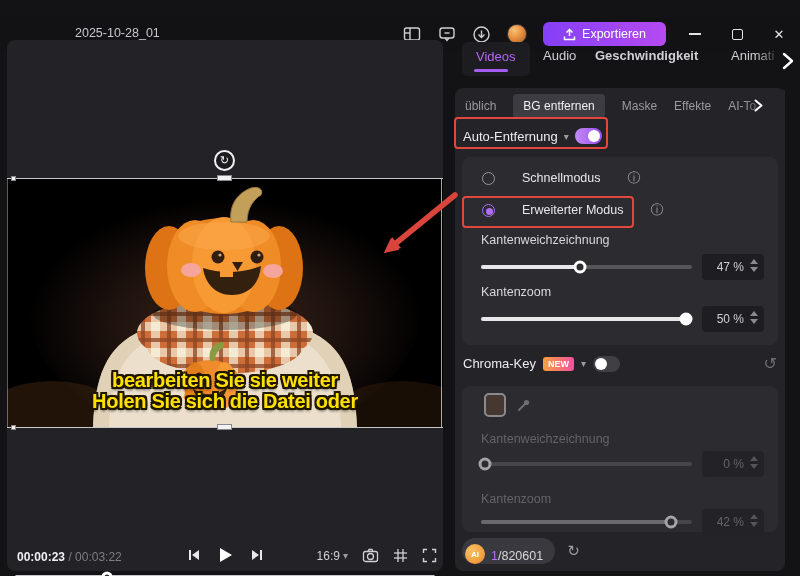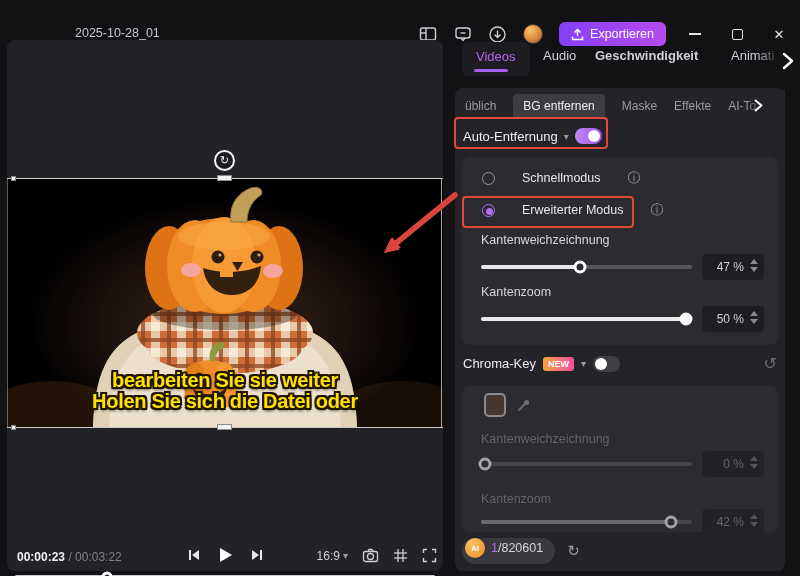--- a/index.html
+++ b/index.html
@@ -6,21 +6,21 @@
   html,body { width:800px; height:576px; }
   body { font-family:"Liberation Sans","DejaVu Sans",sans-serif; background:#131316; color:#d6d6da; overflow:hidden; }
   .app { position:relative; width:800px; height:576px; }
 
   
   .titlebar { position:absolute; left:0; top:17px; width:800px; height:34px; background:#121215; }
   .tb-title { position:absolute; left:75px; top:9px; font-size:12.5px; color:#c8c8cc; }
   .tb-icons { position:absolute; right:8px; top:0; height:34px; display:flex; align-items:center; gap:16px; }
   .tb-ic { width:19px; height:19px; display:flex; align-items:center; justify-content:center; }
   .avatar { width:20px; height:20px; border-radius:50%; background:radial-gradient(circle at 35% 30%, #f7c173 0%, #e89040 45%, #a45a22 100%); border:1px solid #3a3a3e; }
-  .export-btn { height:24px; border-radius:6px; padding:0 12px; display:flex; align-items:center; gap:6px;
+  .export-btn { height:24px; border-radius:6px; padding:0 20px; display:flex; align-items:center; gap:6px;
     background:linear-gradient(90deg,#8440f7,#b64af0); color:#fff; font-size:12.5px; border:none; cursor:pointer; }
   .win-btn { width:26px; height:22px; display:flex; align-items:center; justify-content:center; color:#e3e3e6; font-size:13px; }
   .min-bar { width:12px; height:2px; background:#e3e3e6; }
   .max-box { width:11px; height:11px; border:1.5px solid #e3e3e6; border-radius:2px; }
 
   
   .player { position:absolute; left:7px; top:40px; width:436px; height:531px; background:#232327; border-radius:8px; }
   .player-header { height:30px; background:#2b2b30; border-radius:8px 8px 0 0; display:flex; align-items:center; padding-left:15px; font-size:12px; color:#d5d5d8; }
   .video-area { position:absolute; left:0; top:138px; width:436px; height:249px; background:#000; overflow:hidden; }
   .video-edge { position:absolute; top:138px; width:1px; height:249px; background:#cfcfd2; }
@@ -99,21 +99,21 @@
 
   .chroma-row { position:absolute; left:8px; top:266px; width:314px; display:flex; align-items:center; gap:7px; }
   .chroma-label { font-size:13px; color:#ececef; }
   .new-badge { background:linear-gradient(90deg,#f9a13d,#f54fa0); color:#fff; font-size:9px; font-weight:bold; border-radius:3px; padding:2px 5px; }
   .reset { margin-left:auto; color:#6e6e74; font-size:16px; }
 
   .swatch { position:absolute; left:22px; top:7px; width:22px; height:24px; border-radius:5px; background:#463831; border:2px solid #8a8a8e; }
   .eyedrop { position:absolute; left:54px; top:12px; }
 
   .footer-row { position:absolute; left:7px; top:450px; display:flex; align-items:center; gap:12px; }
-  .usage-pill { height:26px; border-radius:13px; background:#39393f; display:flex; align-items:flex-start; gap:6px; padding:0 12px 0 3px; }
+  .usage-pill { height:26px; border-radius:13px; background:#39393f; display:flex; align-items:flex-end; gap:6px; padding:0 12px 0 3px; }
   .ai-circle { width:20px; height:20px; border-radius:50%; background:radial-gradient(circle at 35% 30%,#f8c063,#ee8c2d); color:#fff; font-size:8px; font-weight:bold; display:flex; align-items:center; justify-content:center; }
   .u-cur { color:#b06ef5; font-size:12.5px; }
   .u-total { color:#d8d8da; font-size:12.5px; }
   .refresh { color:#9a9aa0; font-size:15px; }
 
   
   .hl-box { position:absolute; border:2.5px solid #e0483d; border-radius:4px; z-index:30; pointer-events:none; }
   .hl1 { left:454px; top:117px; width:154px; height:32px; }
   .hl2 { left:462px; top:196px; width:172px; height:32px; }
   .arrow-svg { position:absolute; left:380px; top:185px; z-index:30; pointer-events:none; }

